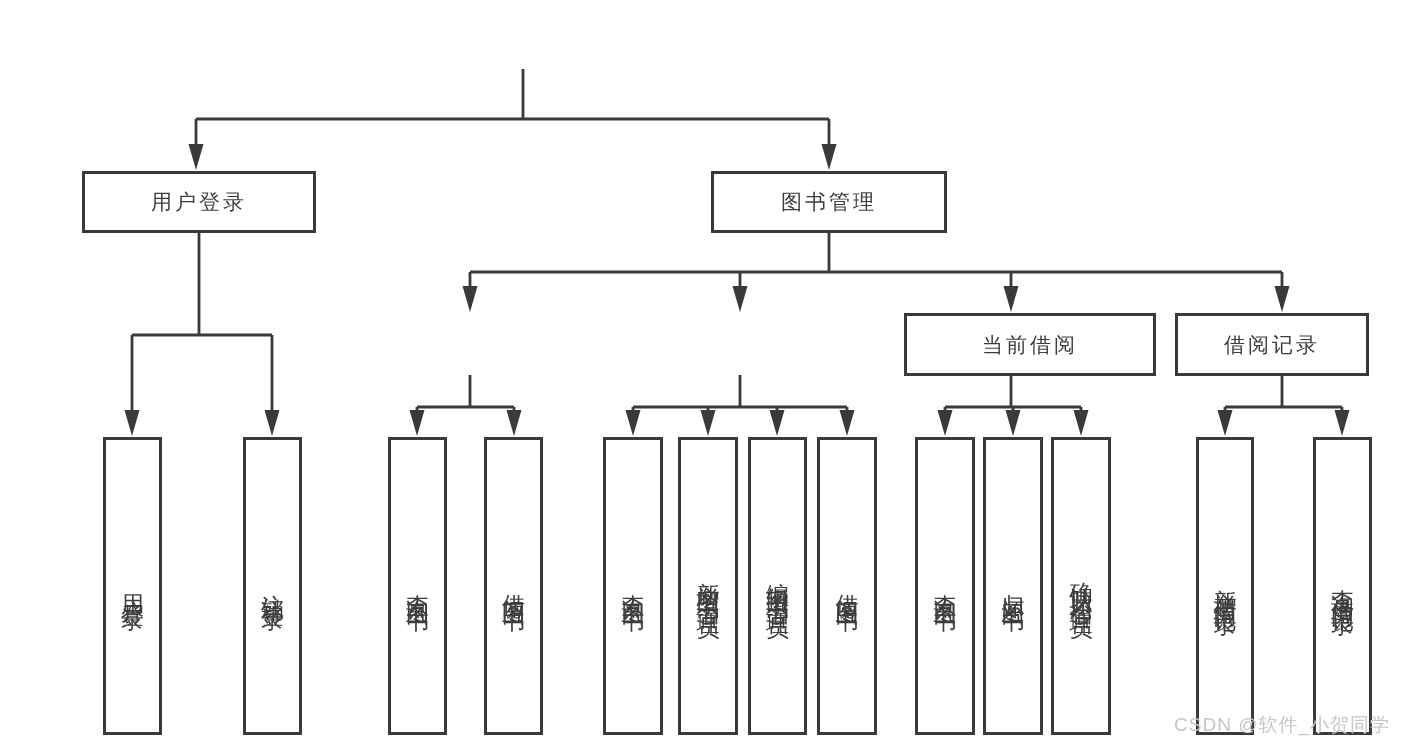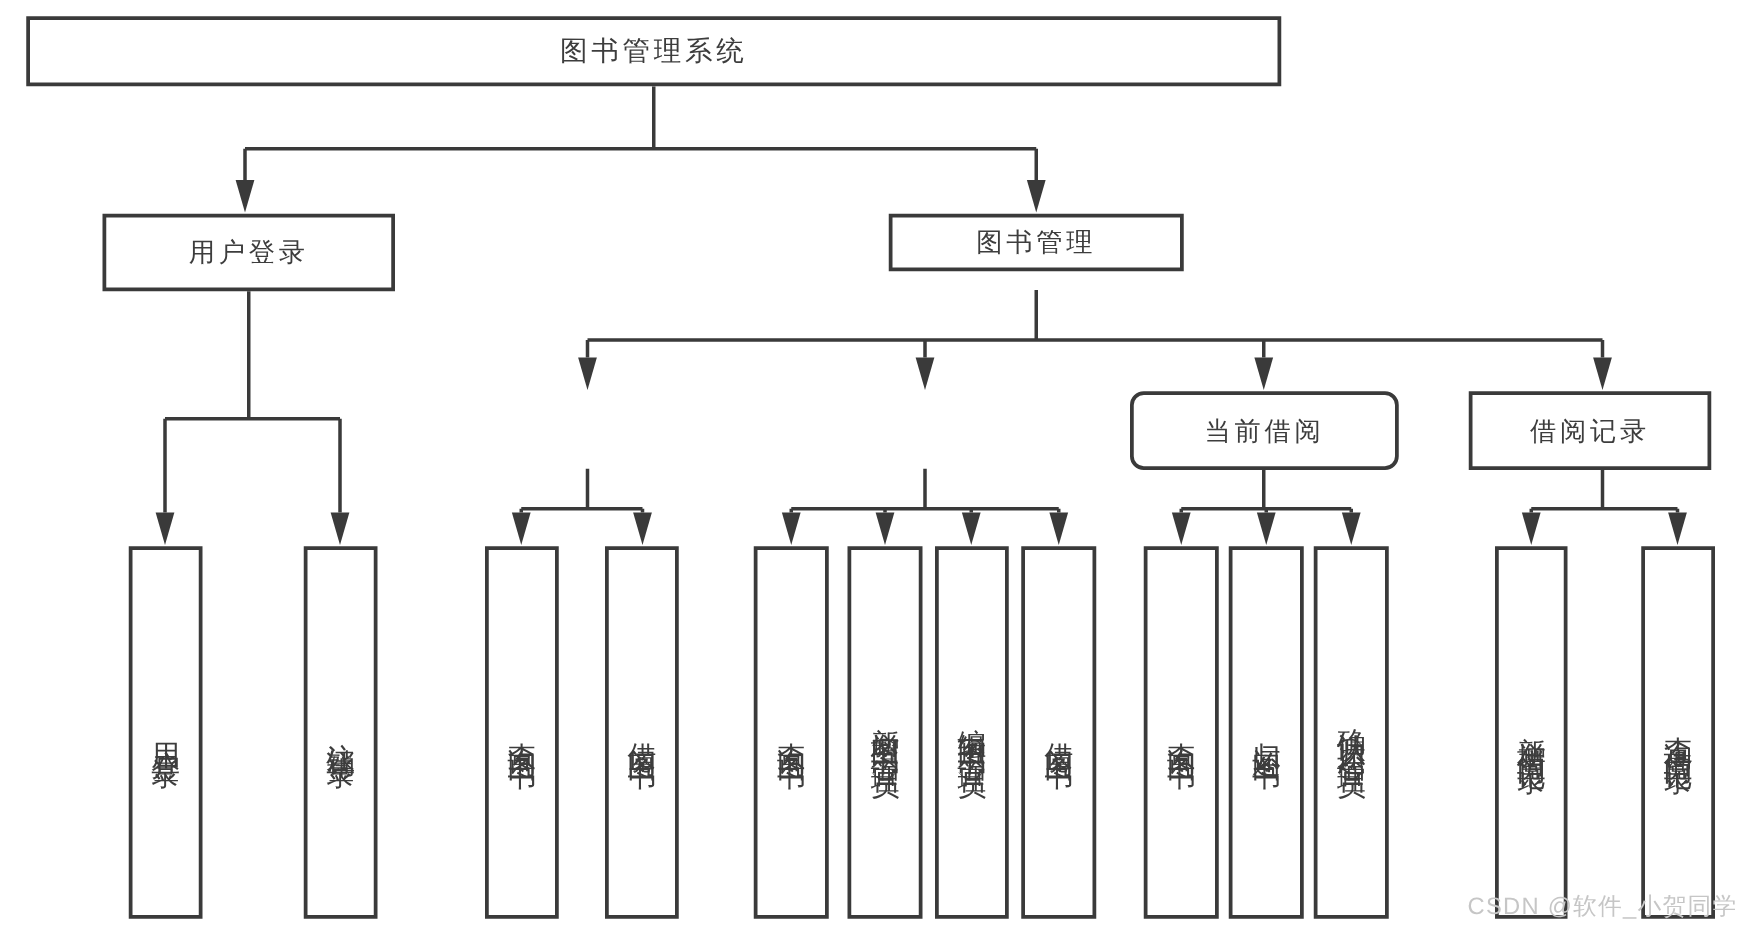--- a/index.html
+++ b/index.html
@@ -104,32 +104,29 @@
       <polygon points="1073.5,410 1088.5,410 1081,436"></polygon>
     </g>
 
     <g>
       <path d="M1282 375 V407 M1225 407 H1342 M1225 407 V410 M1342 407 V410"></path>
       <polygon points="1217.5,410 1232.5,410 1225,436"></polygon>
       <polygon points="1334.5,410 1349.5,410 1342,436"></polygon>
     </g>
   </svg>
 
-  <div class="node root" style="left:21px;top:13px;width:1004px;height:56px;">
-    <span class="lbl">图书管理系统</span>
-  </div>
 
   <div class="node" style="left:82px;top:171px;width:234px;height:62px;">
     <span class="lbl">用户登录</span>
   </div>
-  <div class="node" style="left:711px;top:171px;width:236px;height:46px;">
+  <div class="node" style="left:711px;top:171px;width:236px;height:62px;">
     <span class="lbl">图书管理</span>
   </div>
 
-  <div class="node" style="left:904px;top:313px;width:215px;height:63px;border-radius:11px;">
+  <div class="node" style="left:904px;top:313px;width:252px;height:63px;">
     <span class="lbl">当前借阅</span>
   </div>
   <div class="node" style="left:1175px;top:313px;width:194px;height:63px;">
     <span class="lbl">借阅记录</span>
   </div>
 
   <div class="node leaf" style="left:103px;width:59px;">
     <span class="lbl">用户登录</span>
   </div>
   <div class="node leaf" style="left:243px;width:59px;">

